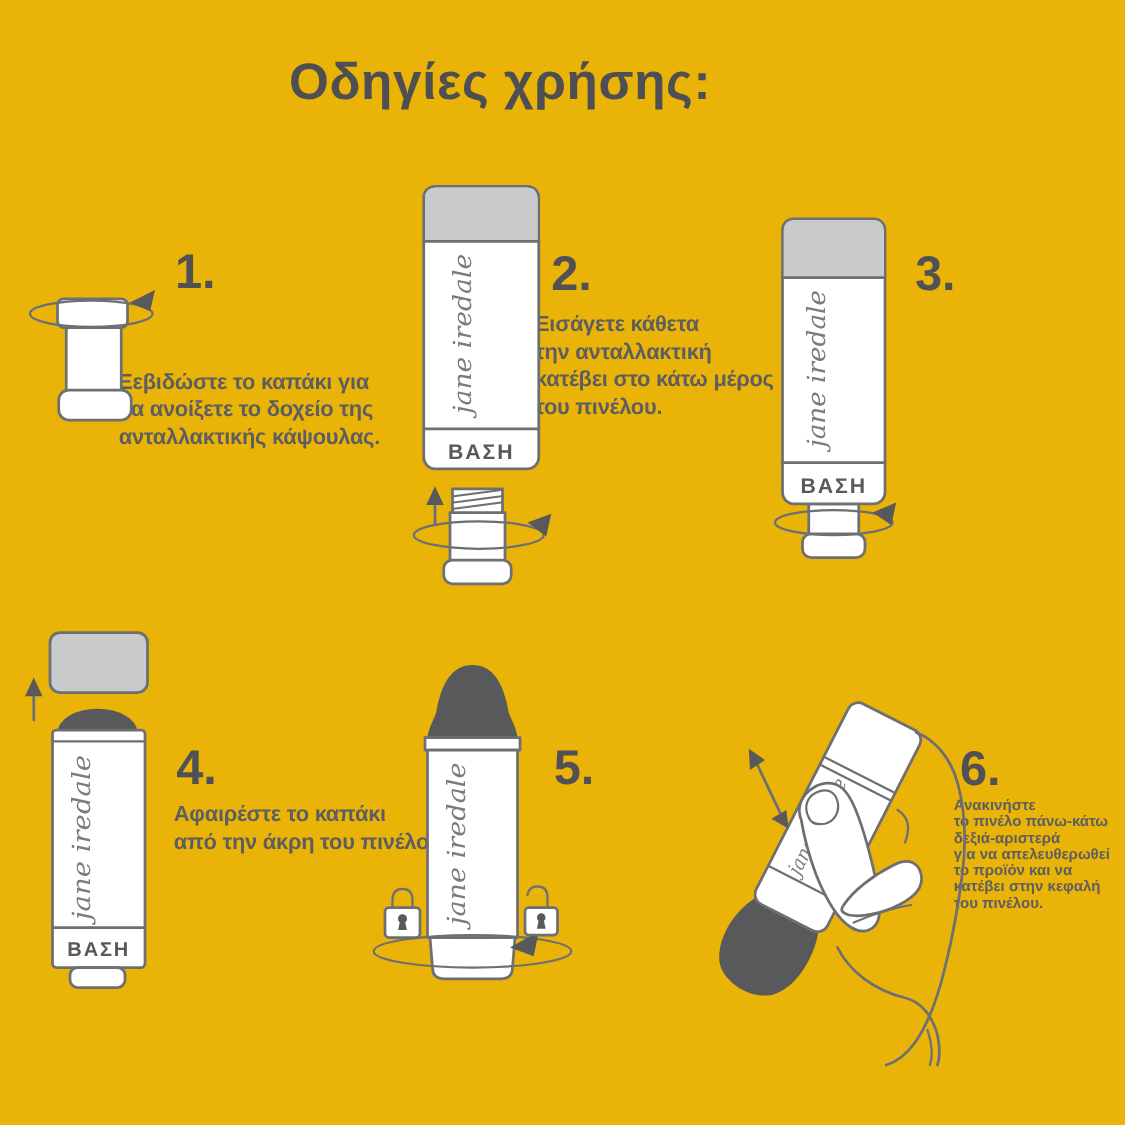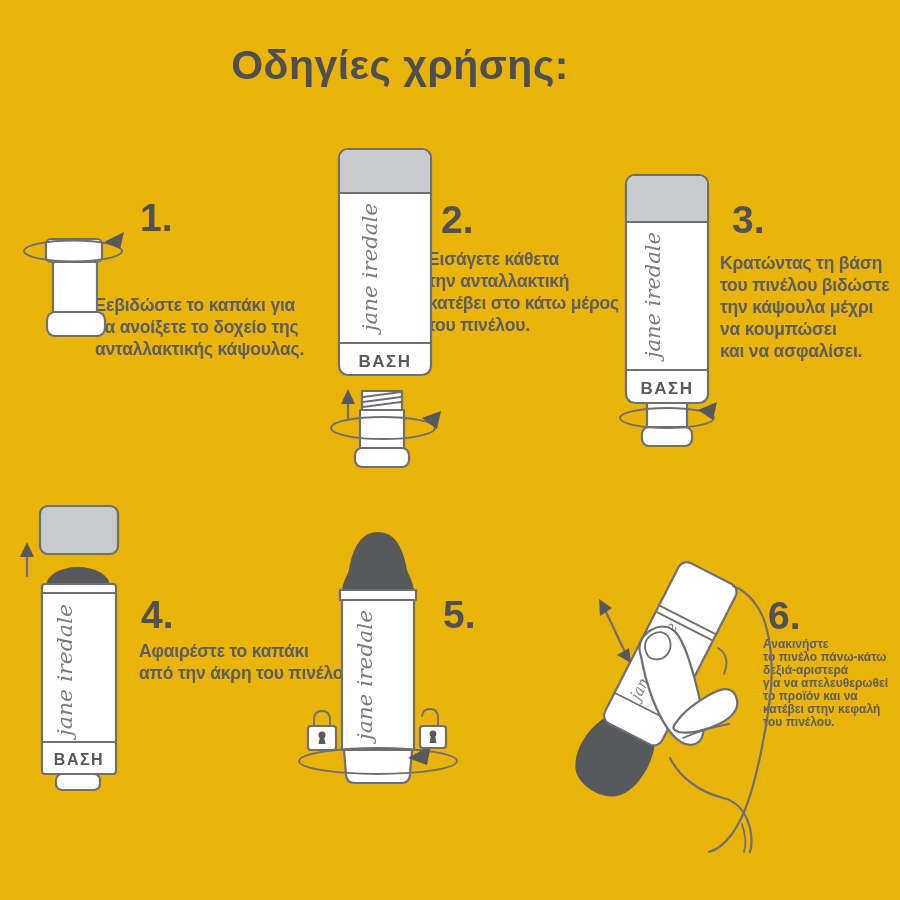--- a/index.html
+++ b/index.html
@@ -87,25 +87,20 @@
       <ellipse class="ln thin" cx="55" cy="48" rx="52" ry="11"></ellipse>
       <polygon class="fill-dark" points="94,38 113,31 109,49"></polygon>
     </g>
     <g>
       <line class="ln" x1="20" y1="40" x2="20" y2="22"></line>
       <polygon class="fill-dark" points="20,9 13,24 27,24"></polygon>
     </g>
   </svg>
 
   <div class="num" style="left:732px;top:200px;">3.</div>
-  <div class="step-text" style="left:720px;top:252px;">Κρατώντας τη βάση
-του πινέλου βιδώστε
-την κάψουλα μέχρι
-να κουμπώσει
-και να ασφαλίσει.</div>
   <svg style="left:622px;top:172px;" width="100" height="285" viewBox="0 0 100 285">
     <g>
       <rect class="lnw" x="25" y="231" width="40" height="26"></rect>
       <rect class="lnw" x="20" y="255" width="50" height="19" rx="7"></rect>
     </g>
     <rect class="lnw" x="4" y="3" width="82" height="228" rx="9"></rect>
     <path class="fill-gray" d="M5 13 Q5 4 14 4 L76 4 Q85 4 85 13 L85 50 L5 50 Z"></path>
     <line class="ln" x1="4" y1="50" x2="86" y2="50"></line>
     <line class="ln" x1="4" y1="198" x2="86" y2="198"></line>
     <text class="brand-text" transform="translate(38 186) rotate(-90)" textLength="126" lengthAdjust="spacingAndGlyphs">jane iredale</text>

